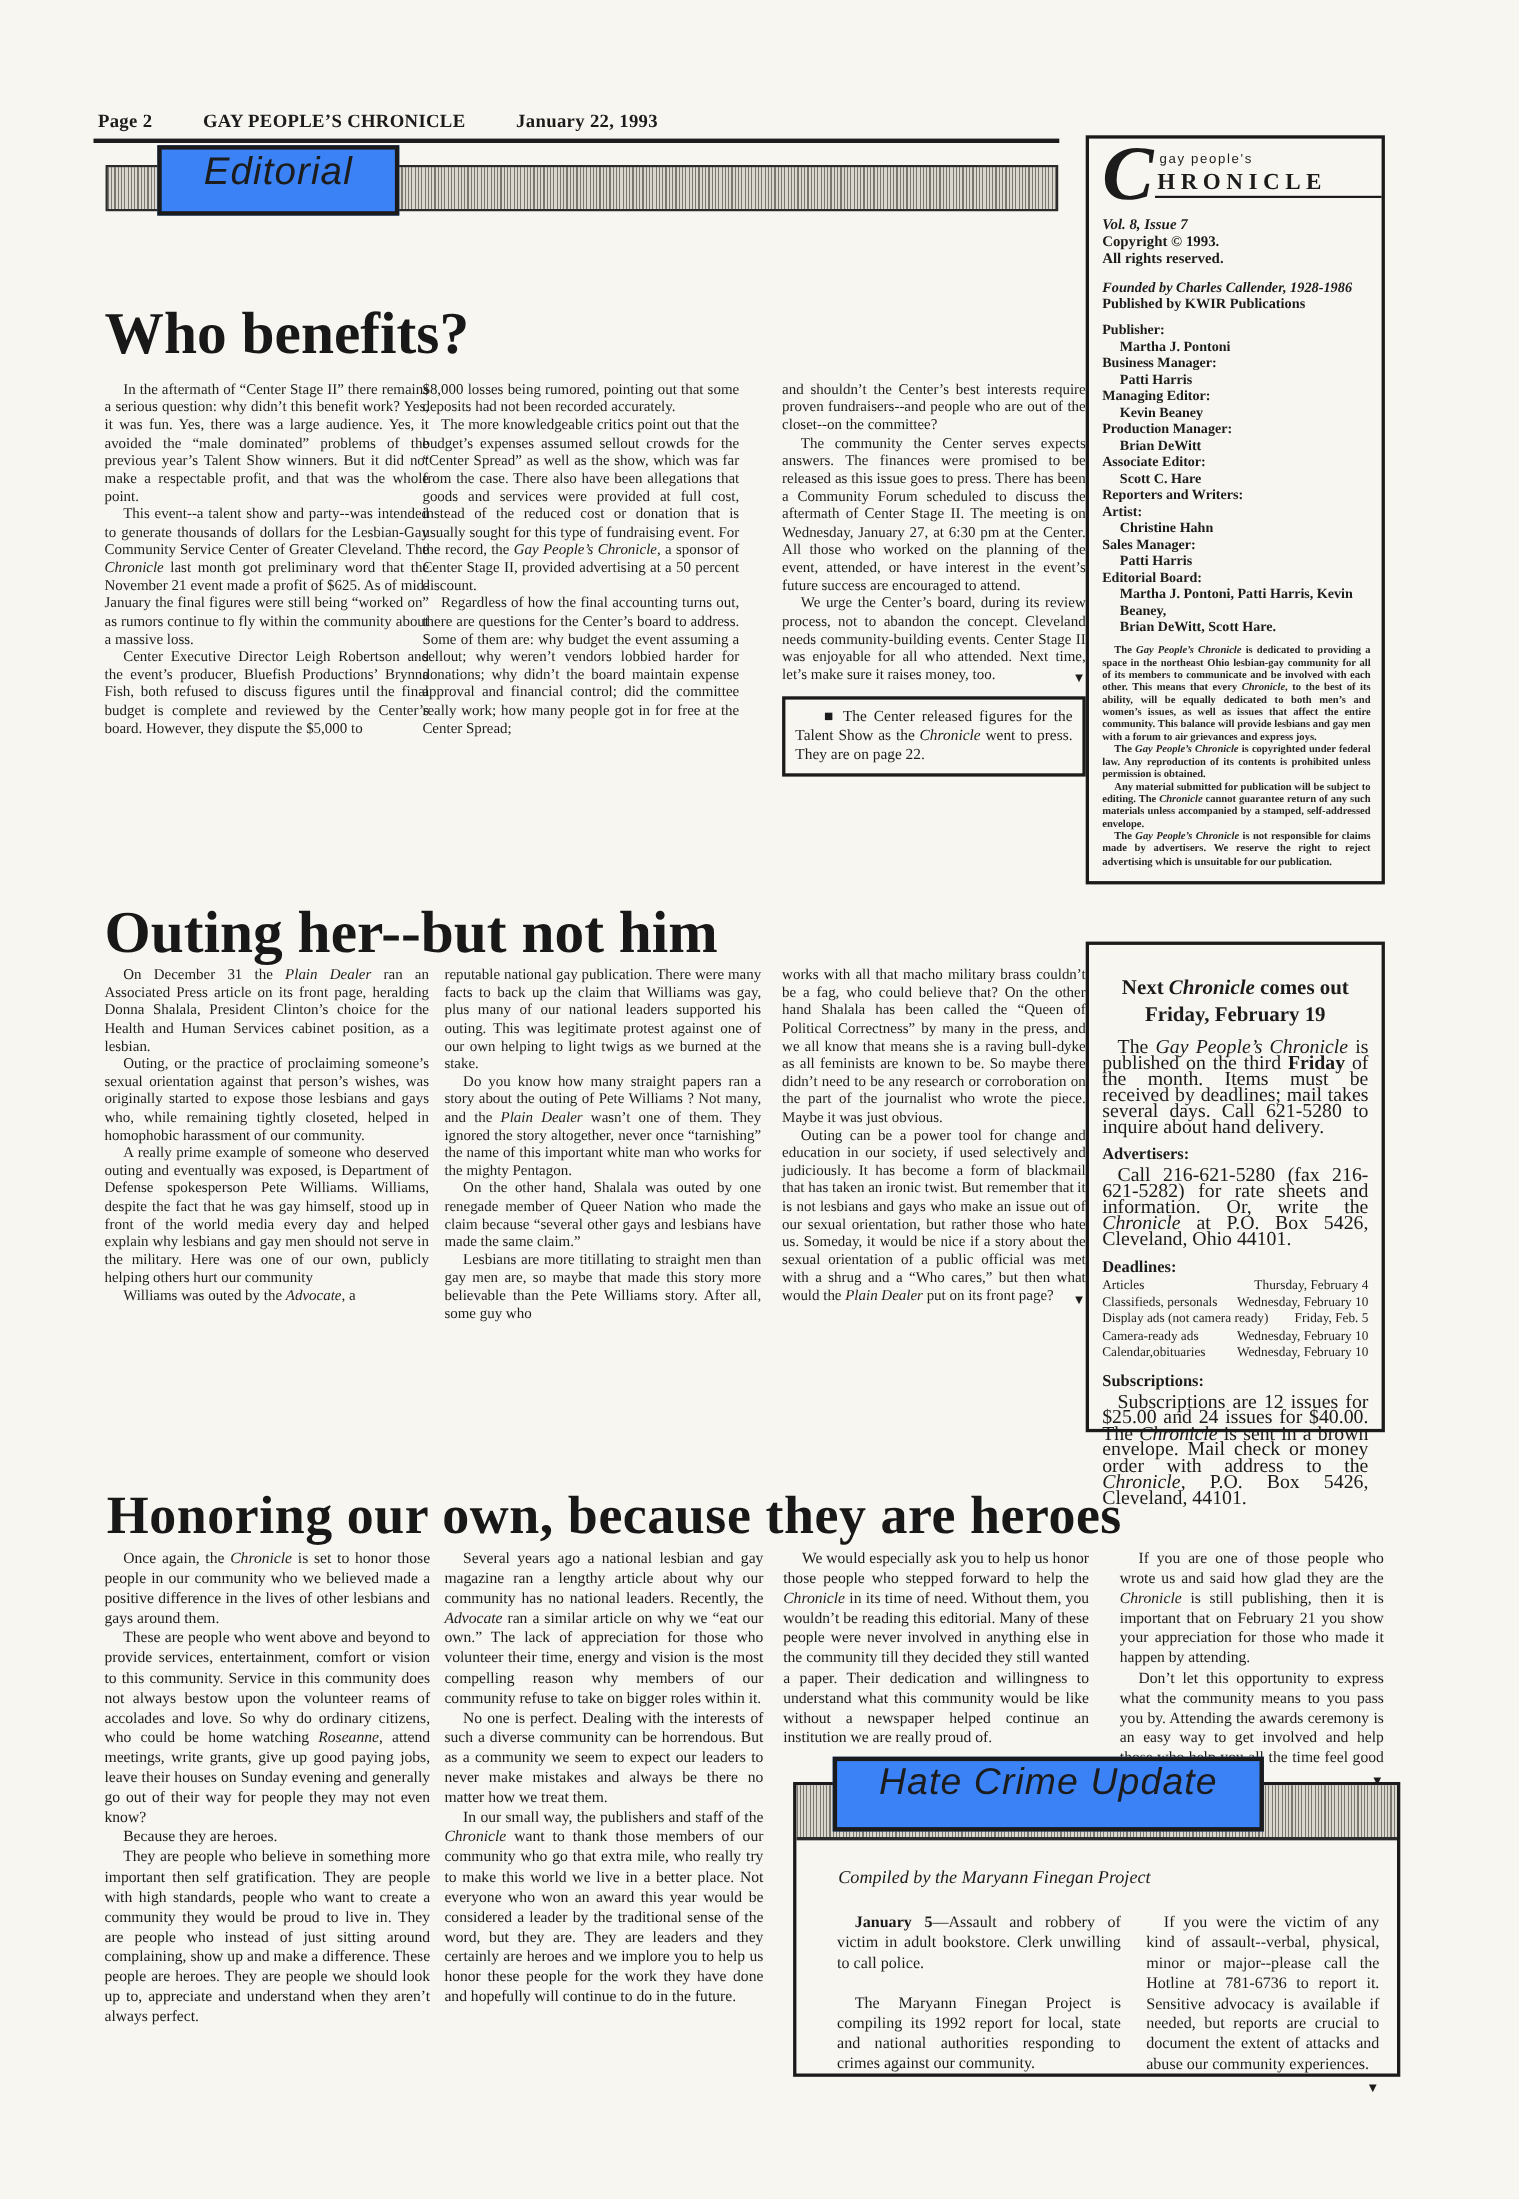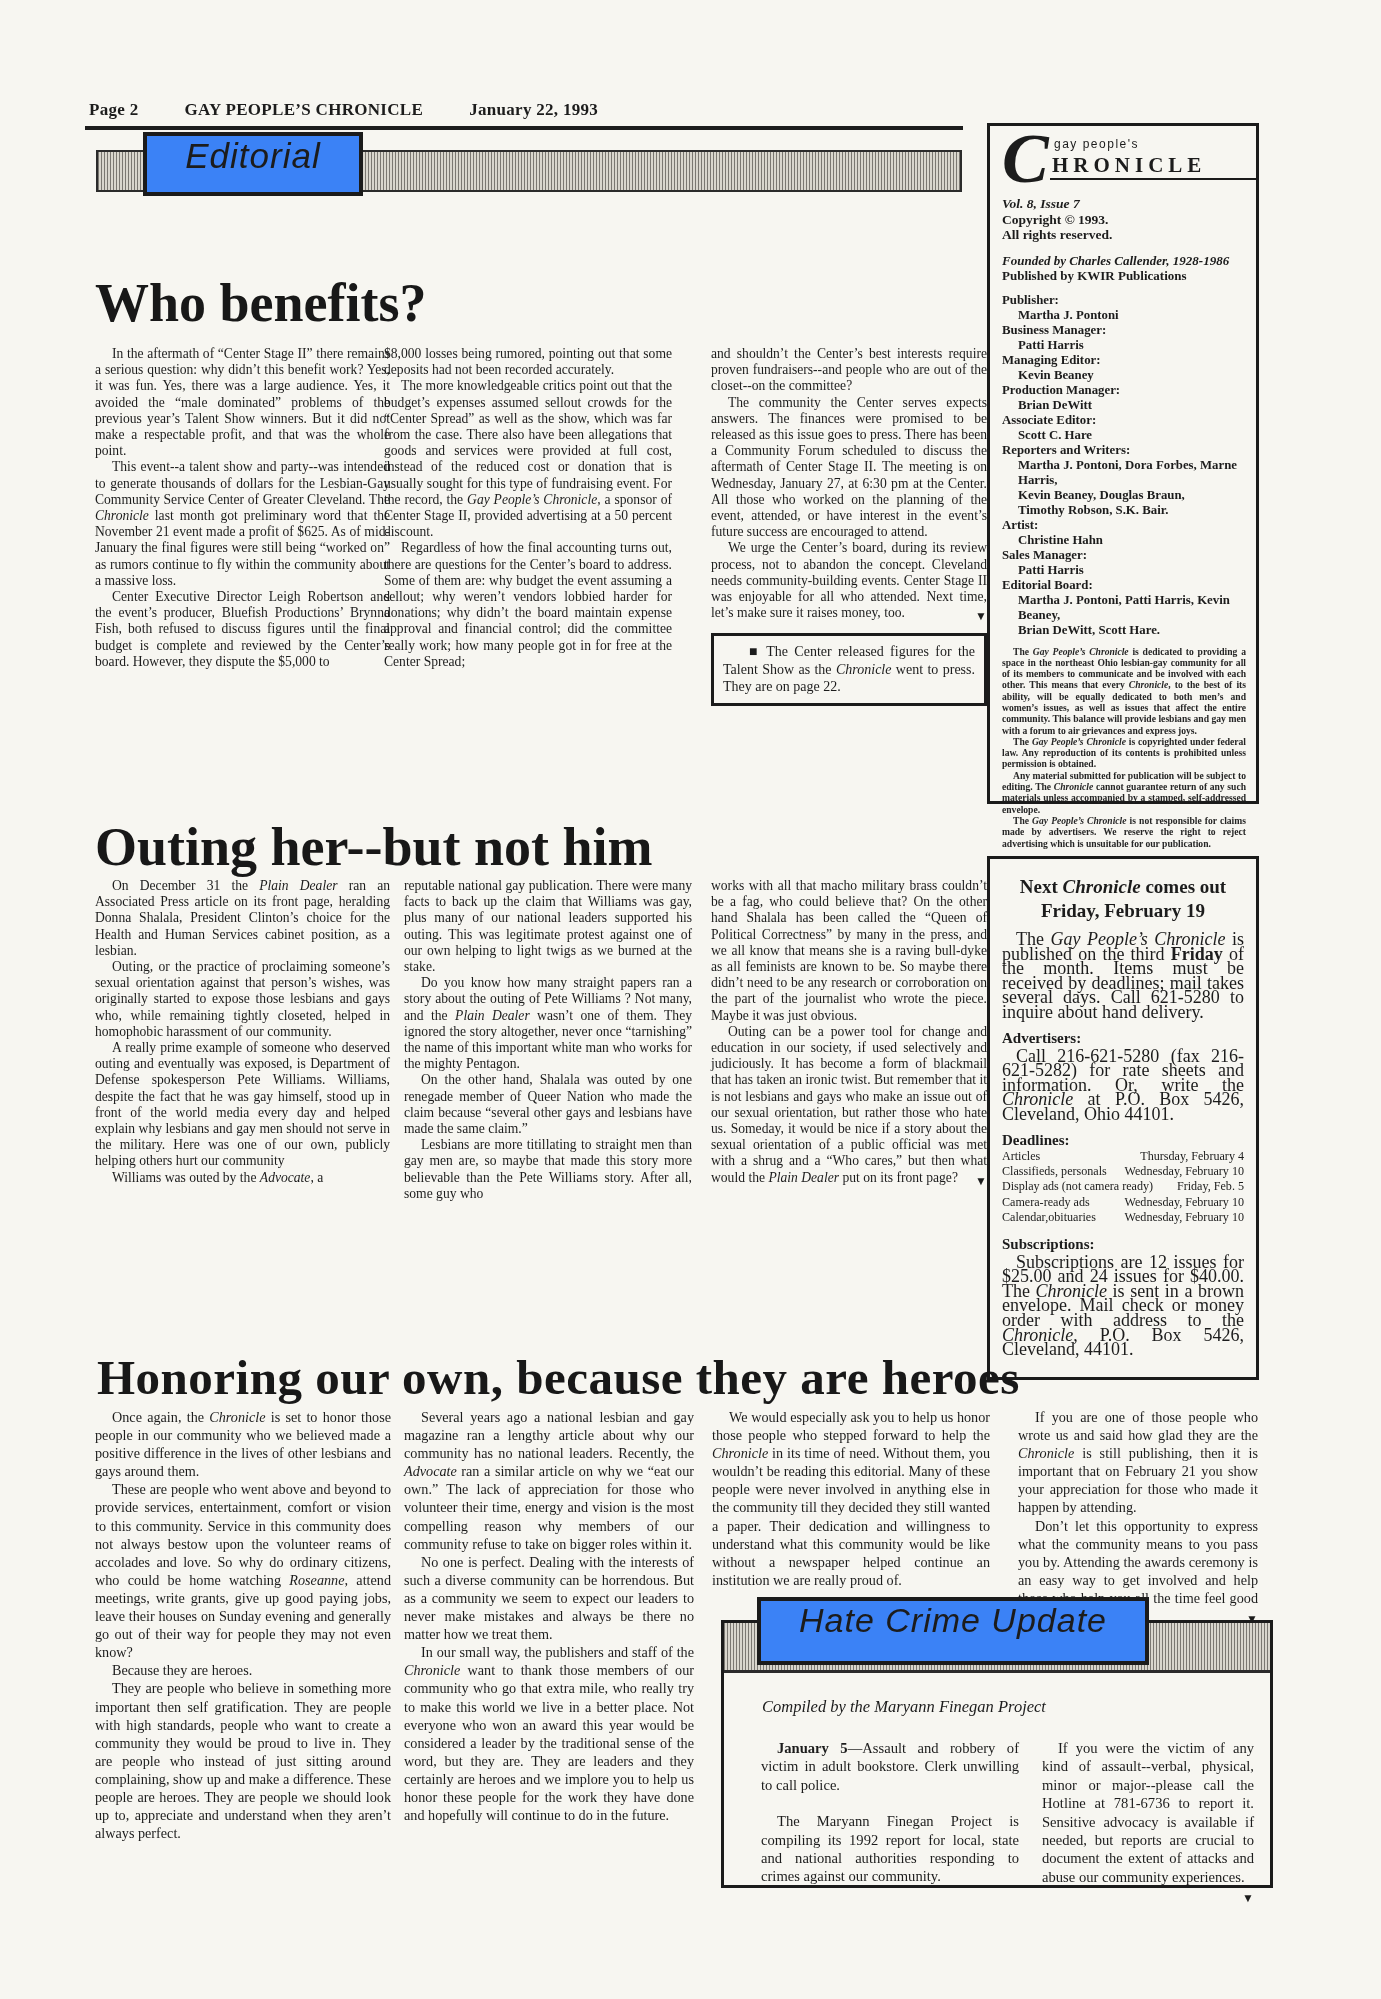--- a/index.html
+++ b/index.html
@@ -57,22 +57,22 @@
   #hon-c1{left:95px;top:1408px;width:296px;}
   #hon-c2{left:404px;top:1408px;width:290px;}
   #hon-c3{left:712px;top:1408px;width:278px;}
   #hon-c4{left:1018px;top:1408px;width:240px;}
   .tri{float:right;font-size:12px;padding-top:3px;}
 
   .note-box{margin-top:12px;border:3px solid #1b1b1b;padding:7px 9px;font-weight:normal;
             font-size:14px;line-height:17.5px;text-indent:26px;}
 
   
-  .next-box{position:absolute;left:987px;top:856px;width:272px;height:524px;border:3px solid #1b1b1b;
-            box-sizing:border-box;padding:16px 12px 10px 12px;}
+  .next-box{position:absolute;left:987px;top:856px;width:272px;height:446px;border:3px solid #1b1b1b;
+            box-sizing:border-box;padding:28px 12px 10px 12px;}
   .next-title{text-align:center;font-weight:bold;font-size:19px;line-height:24px;}
   .nx-p{font-size:18px;line-height:14.6px;text-align:justify;margin:9px 0 0 0;text-indent:14px;}
   .nx-h{font-weight:bold;font-size:15px;margin-top:10px;}
   .dl-row{display:flex;justify-content:space-between;font-size:12.1px;line-height:15.4px;}
   .dl-row .r{text-align:right;white-space:nowrap;}
 
   
   .hc-outer{position:absolute;left:721px;top:1620px;width:552px;height:268px;border:3px solid #1b1b1b;box-sizing:border-box;}
   .hc-bar{position:absolute;left:0;top:0;width:100%;height:50px;border-bottom:3px solid #2b2b2b;box-sizing:border-box;}
   .hc-label{position:absolute;left:33px;top:-26px;width:384px;height:60px;font-size:34px;letter-spacing:1px;}
@@ -121,23 +121,20 @@
       <div class="names">Martha J. Pontoni</div>
       <div>Business Manager:</div>
       <div class="names">Patti Harris</div>
       <div>Managing Editor:</div>
       <div class="names">Kevin Beaney</div>
       <div>Production Manager:</div>
       <div class="names">Brian DeWitt</div>
       <div>Associate Editor:</div>
       <div class="names">Scott C. Hare</div>
       <div>Reporters and Writers:</div>
-      <div class="names">Martha J. Pontoni, Dora Forbes,  Marne Harris,
-Kevin Beaney, Douglas Braun,
-Timothy Robson, S.K. Bair.</div>
       <div>Artist:</div>
       <div class="names">Christine Hahn</div>
       <div>Sales Manager:</div>
       <div class="names">Patti Harris</div>
       <div>Editorial Board:</div>
       <div class="names">Martha J. Pontoni, Patti Harris, Kevin Beaney,
 Brian DeWitt, Scott Hare.</div>
     </div>
     <div class="mh-fine">
         <p>The <i>Gay People’s Chronicle</i> is dedicated to providing a space in the northeast Ohio lesbian-gay community for all of its members to communicate and be involved with each other. This means that every <i>Chronicle</i>, to the best of its ability, will be equally dedicated to both men’s and women’s issues, as well as issues that affect the entire community. This balance will provide lesbians and gay men with a forum to air grievances and express joys.</p>

